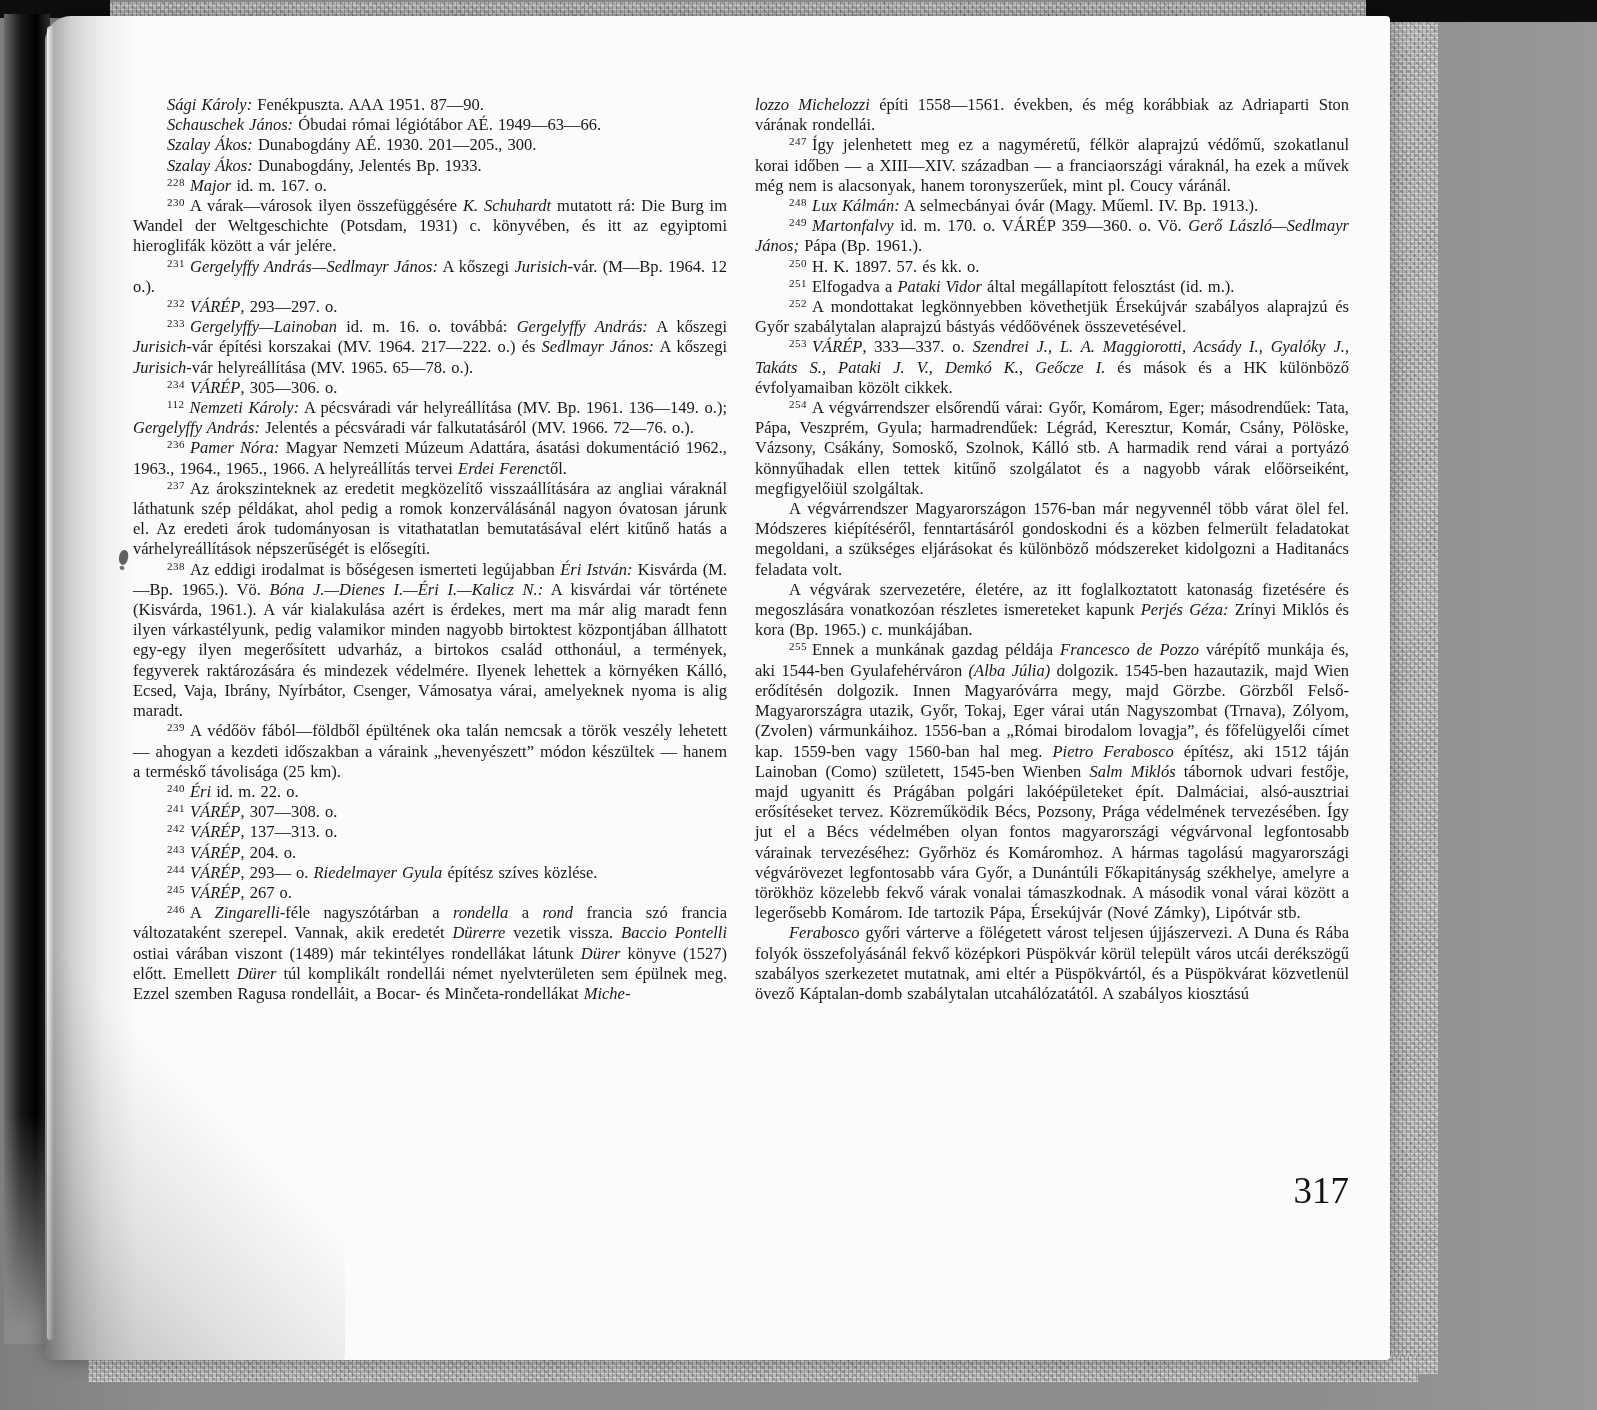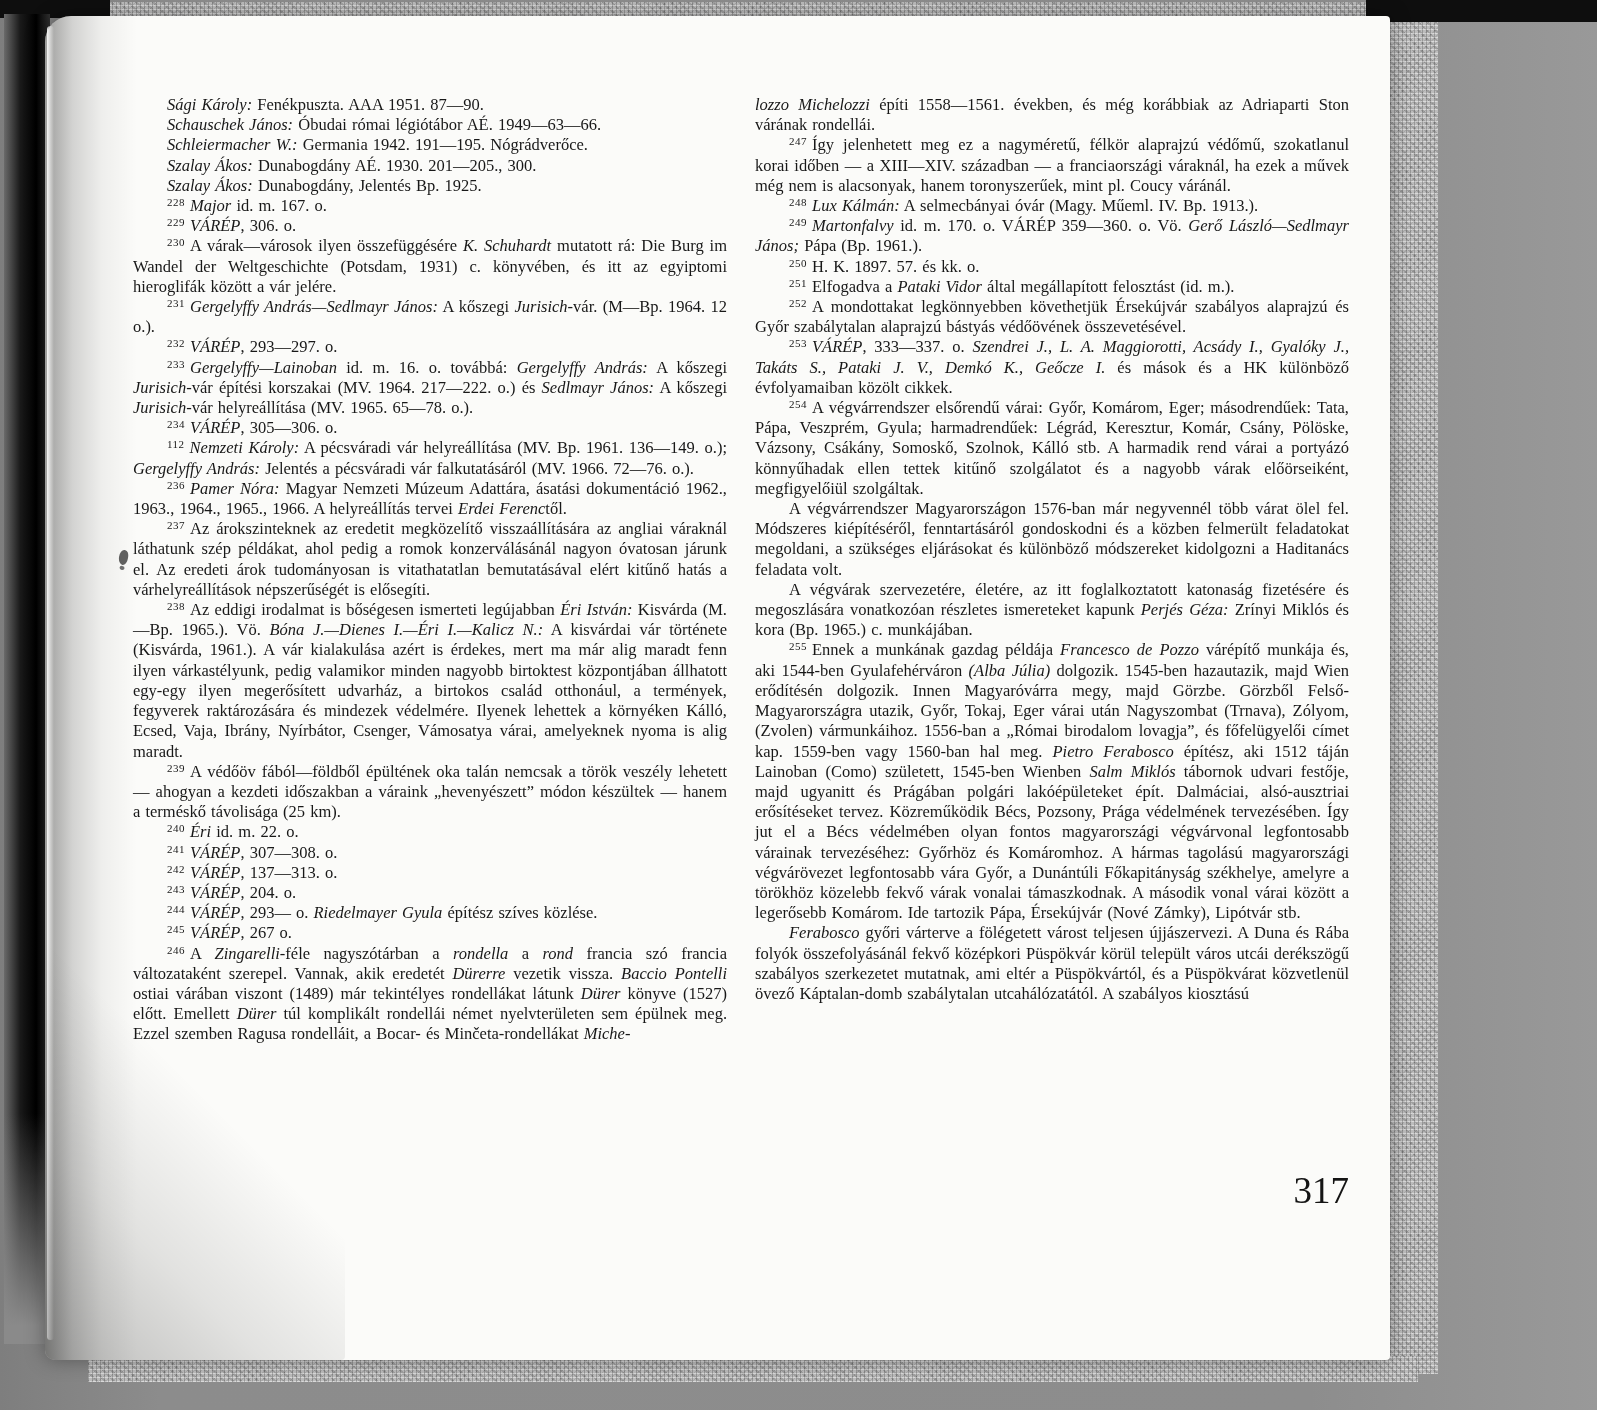--- a/index.html
+++ b/index.html
@@ -72,25 +72,23 @@
 
   <div class="page">
     <div class="page-left-shade"></div>
     <div class="page-curl-highlight"></div>
     <div class="page-bl-shade"></div>
     <div class="ink-smudge"></div>
 
     <div class="col col-left" id="col-left">
         <p class="para"><i>Sági Károly:</i><span> Fenékpuszta. AAA 1951. 87—90.</span></p>
         <p class="para"><i>Schauschek János:</i><span> Óbudai római légiótábor AÉ. 1949—63—66.</span></p>
-        <p class="para"><i>Schleiermacher W.:</i><span> Germania 1942. 191—195. Nógrádverőce.</span></p>
         <p class="para"><i>Szalay Ákos:</i><span> Dunabogdány AÉ. 1930. 201—205., 300.</span></p>
-        <p class="para"><i>Szalay Ákos:</i><span> Dunabogdány, Jelentés Bp. 1925.</span></p>
+        <p class="para"><i>Szalay Ákos:</i><span> Dunabogdány, Jelentés Bp. 1933.</span></p>
         <p class="para"><sup>228</sup><i>Major</i><span> id. m. 167. o.</span></p>
-        <p class="para"><sup>229</sup><i>VÁRÉP</i><span>, 306. o.</span></p>
         <p class="para"><sup>230</sup><span>A várak—városok ilyen összefüggésére </span><i>K. Schuhardt</i><span> mutatott rá: Die Burg im Wandel der Weltgeschichte (Potsdam, 1931) c. könyvében, és itt az egyiptomi hieroglifák között a vár jelére.</span></p>
         <p class="para"><sup>231</sup><i>Gergelyffy András—Sedlmayr János:</i><span> A kőszegi </span><i>Jurisich</i><span>-vár. (M—Bp. 1964. 12 o.).</span></p>
         <p class="para"><sup>232</sup><i>VÁRÉP</i><span>, 293—297. o.</span></p>
         <p class="para"><sup>233</sup><i>Gergelyffy—Lainoban</i><span> id. m. 16. o. továbbá: </span><i>Gergelyffy András:</i><span> A kőszegi </span><i>Jurisich</i><span>-vár építési korszakai (MV. 1964. 217—222. o.) és </span><i>Sedlmayr János:</i><span> A kőszegi </span><i>Jurisich</i><span>-vár helyreállítása (MV. 1965. 65—78. o.).</span></p>
         <p class="para"><sup>234</sup><i>VÁRÉP</i><span>, 305—306. o.</span></p>
         <p class="para"><sup>112</sup><i>Nemzeti Károly:</i><span> A pécsváradi vár helyreállítása (MV. Bp. 1961. 136—149. o.); </span><i>Gergelyffy András:</i><span> Jelentés a pécsváradi vár falkutatásáról (MV. 1966. 72—76. o.).</span></p>
         <p class="para"><sup>236</sup><i>Pamer Nóra:</i><span> Magyar Nemzeti Múzeum Adattára, ásatási dokumentáció 1962., 1963., 1964., 1965., 1966. A helyreállítás tervei </span><i>Erdei Ferenc</i><span>től.</span></p>
         <p class="para"><sup>237</sup><span>Az árokszinteknek az eredetit megközelítő visszaállítására az angliai váraknál láthatunk szép példákat, ahol pedig a romok konzerválásánál nagyon óvatosan járunk el. Az eredeti árok tudományosan is vitathatatlan bemutatásával elért kitűnő hatás a várhelyreállítások népszerűségét is elősegíti.</span></p>
         <p class="para"><sup>238</sup><span>Az eddigi irodalmat is bőségesen ismerteti legújabban </span><i>Éri István:</i><span> Kisvárda (M.—Bp. 1965.). Vö. </span><i>Bóna J.—Dienes I.—Éri I.—Kalicz N.:</i><span> A kisvárdai vár története (Kisvárda, 1961.). A vár kialakulása azért is érdekes, mert ma már alig maradt fenn ilyen várkastélyunk, pedig valamikor minden nagyobb birtoktest központjában állhatott egy-egy ilyen megerősített udvarház, a birtokos család otthonául, a termények, fegyverek raktározására és mindezek védelmére. Ilyenek lehettek a környéken Kálló, Ecsed, Vaja, Ibrány, Nyírbátor, Csenger, Vámosatya várai, amelyeknek nyoma is alig maradt.</span></p>
         <p class="para"><sup>239</sup><span>A védőöv fából—földből épültének oka talán nemcsak a török veszély lehetett — ahogyan a kezdeti időszakban a váraink „hevenyészett” módon készültek — hanem a terméskő távolisága (25 km).</span></p>

